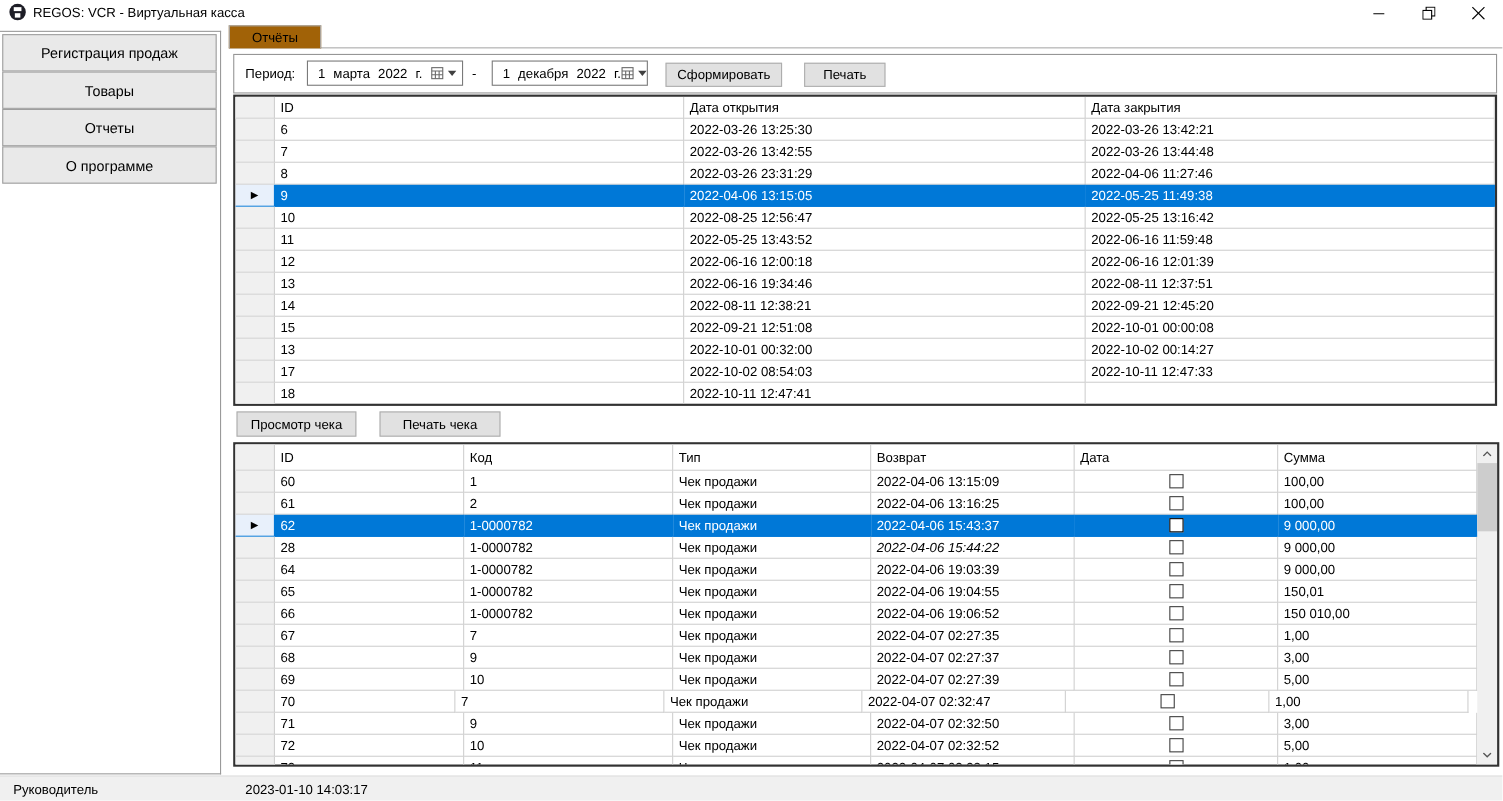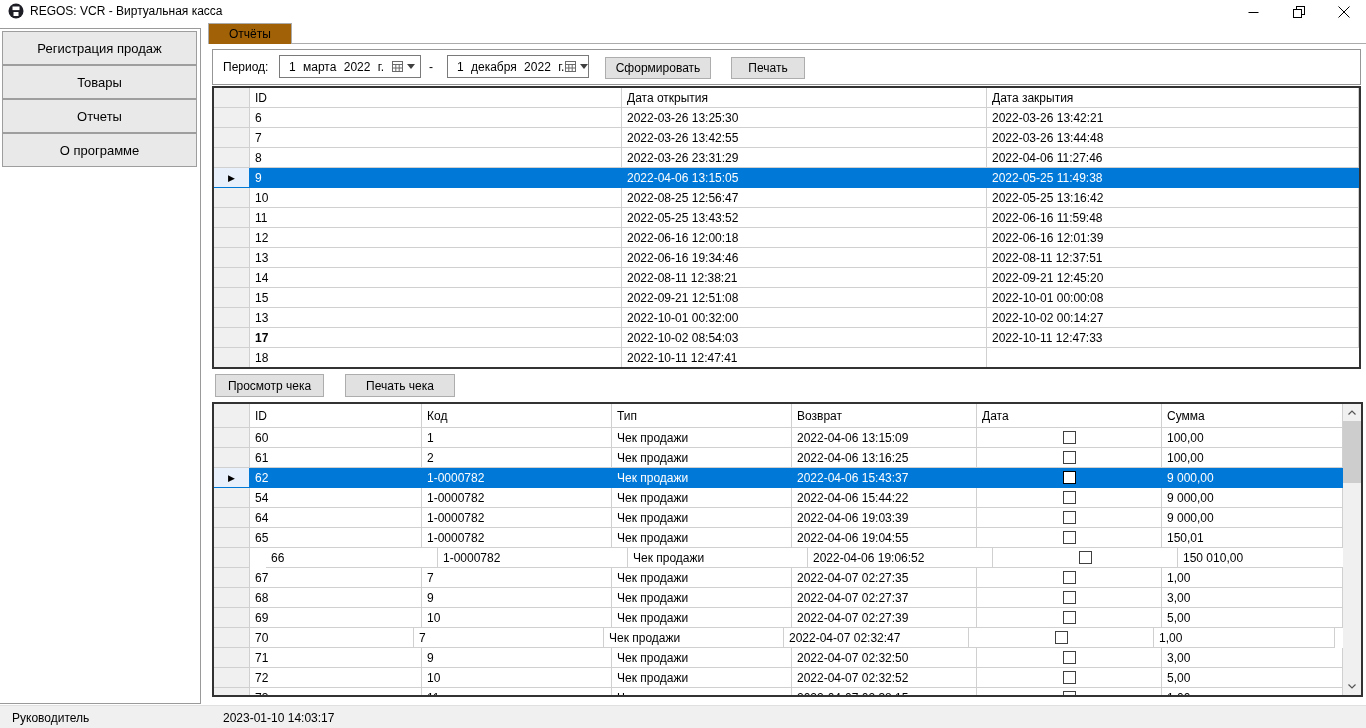--- a/index.html
+++ b/index.html
@@ -230,21 +230,21 @@
           <div class="cell tcell" style="width: 372px;">2022-10-01 00:00:08</div>
         </div>
         <div class="trow">
           <div class="cell rowheader" style="width: 36px;"></div>
           <div class="cell tcell" style="width: 372px;">13</div>
           <div class="cell tcell" style="width: 365px;">2022-10-01 00:32:00</div>
           <div class="cell tcell" style="width: 372px;">2022-10-02 00:14:27</div>
         </div>
         <div class="trow">
           <div class="cell rowheader" style="width: 36px;"></div>
-          <div class="cell tcell" style="width: 372px; font-weight: bold;">17</div>
+          <div class="cell tcell" style="width: 372px;">17</div>
           <div class="cell tcell" style="width: 365px;">2022-10-02 08:54:03</div>
           <div class="cell tcell" style="width: 372px;">2022-10-11 12:47:33</div>
         </div>
         <div class="trow">
           <div class="cell rowheader" style="width: 36px;"></div>
           <div class="cell tcell" style="width: 372px;">18</div>
           <div class="cell tcell" style="width: 365px;">2022-10-11 12:47:41</div>
         </div>
       </div>
   </div>
@@ -293,24 +293,24 @@
           <div class="cell tcell" style="width: 190px;">1-0000782</div>
           <div class="cell tcell" style="width: 180px;">Чек продажи</div>
           <div class="cell tcell" style="width: 185px;">2022-04-06 15:43:37</div>
           <div class="cell tcell ccell" style="width: 185px;">
             <div class="checkbox"></div>
           </div>
           <div class="cell tcell" style="width: 181px;">9 000,00</div>
         </div>
         <div class="trow">
           <div class="cell rowheader" style="width: 36px;"></div>
-          <div class="cell tcell" style="width: 172px;">54</div>
+          <div class="cell tcell" style="width: 172px;">28</div>
           <div class="cell tcell" style="width: 190px;">1-0000782</div>
           <div class="cell tcell" style="width: 180px;">Чек продажи</div>
-          <div class="cell tcell" style="width: 185px;">2022-04-06 15:44:22</div>
+          <div class="cell tcell" style="width: 185px; font-style: italic;">2022-04-06 15:44:22</div>
           <div class="cell tcell ccell" style="width: 185px;">
             <div class="checkbox"></div>
           </div>
           <div class="cell tcell" style="width: 181px;">9 000,00</div>
         </div>
         <div class="trow">
           <div class="cell rowheader" style="width: 36px;"></div>
           <div class="cell tcell" style="width: 172px;">64</div>
           <div class="cell tcell" style="width: 190px;">1-0000782</div>
           <div class="cell tcell" style="width: 180px;">Чек продажи</div>
@@ -326,21 +326,21 @@
           <div class="cell tcell" style="width: 190px;">1-0000782</div>
           <div class="cell tcell" style="width: 180px;">Чек продажи</div>
           <div class="cell tcell" style="width: 185px;">2022-04-06 19:04:55</div>
           <div class="cell tcell ccell" style="width: 185px;">
             <div class="checkbox"></div>
           </div>
           <div class="cell tcell" style="width: 181px;">150,01</div>
         </div>
         <div class="trow">
           <div class="cell rowheader" style="width: 36px;"></div>
-          <div class="cell tcell" style="width: 172px; margin-left: 16px;">66</div>
+          <div class="cell tcell" style="width: 172px;">66</div>
           <div class="cell tcell" style="width: 190px;">1-0000782</div>
           <div class="cell tcell" style="width: 180px;">Чек продажи</div>
           <div class="cell tcell" style="width: 185px;">2022-04-06 19:06:52</div>
           <div class="cell tcell ccell" style="width: 185px;">
             <div class="checkbox"></div>
           </div>
           <div class="cell tcell" style="width: 181px;">150 010,00</div>
         </div>
         <div class="trow">
           <div class="cell rowheader" style="width: 36px;"></div>

